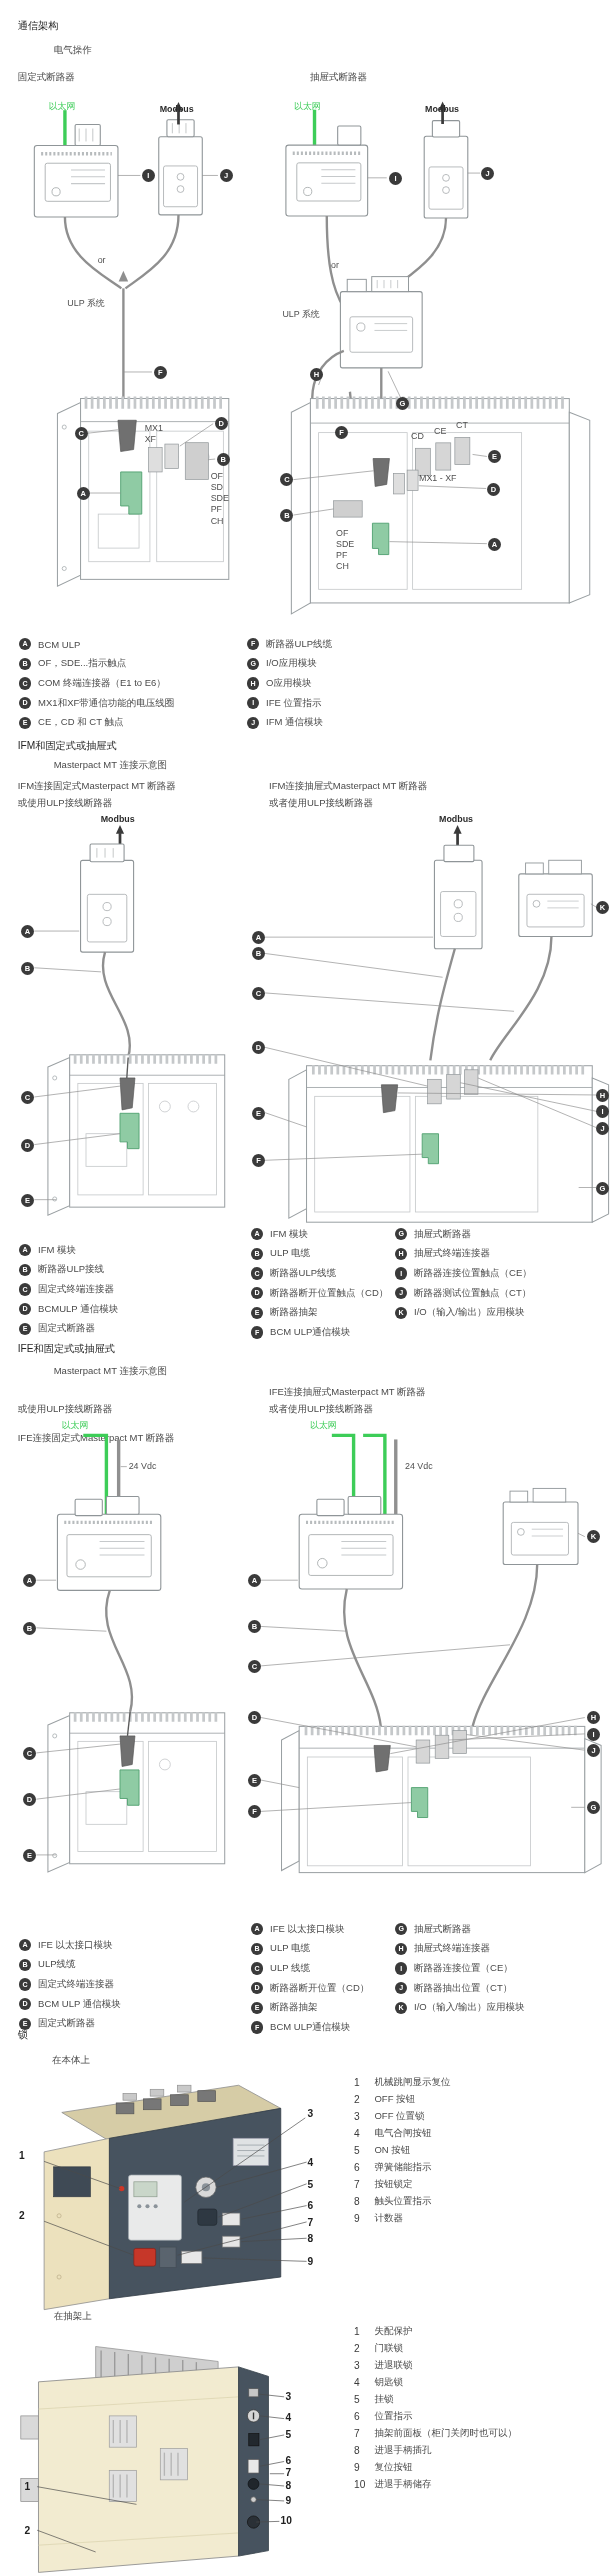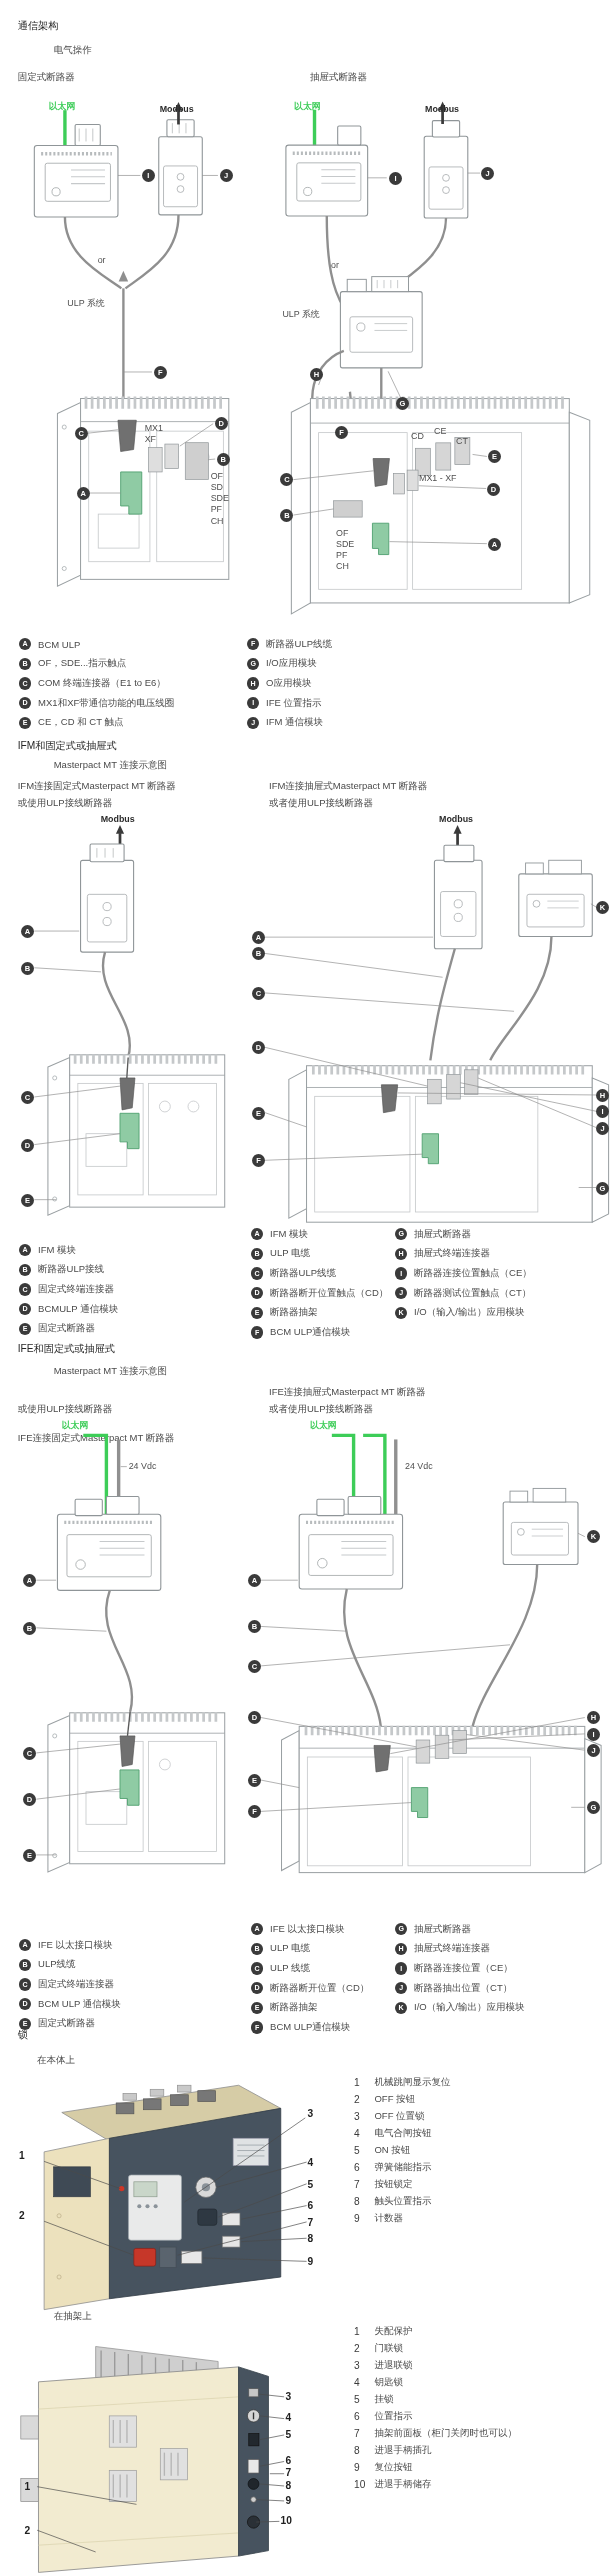--- a/index.html
+++ b/index.html
@@ -4,21 +4,21 @@
 <style>
   html,body{margin:0;padding:0;background:#fff;}
   body{font-family:"Liberation Sans","DejaVu Sans",sans-serif;color:#404040;}
   .page{position:relative;width:613px;height:2576px;background:#fff;overflow:hidden;}
   .t{position:absolute;white-space:pre-line;line-height:1.25;}
   .h1{font-size:10.2px;font-weight:normal;color:#262626;}
   .sub{font-size:9.5px;color:#4a4a4a;padding-left:36px;}
   .cap{font-size:9.5px;color:#4a4a4a;}
   .dl{font-size:8.9px;color:#4f4f4f;}
   .dlb{font-size:8.9px;font-weight:bold;color:#2b2b2b;}
-  .gr{color:#3dcd58;font-weight:bold;}
+  .gr{color:#3dcd58;}
   .diagram{position:absolute;}
   .wire{position:absolute;left:0;top:0;overflow:visible;}
   .co{position:absolute;width:13px;height:13px;border-radius:50%;background:#3a3a3a;color:#fff;
       font-size:7.5px;font-weight:bold;display:flex;align-items:center;justify-content:center;z-index:6;}
   .legend{position:absolute;display:flex;flex-direction:column;gap:5.4px;}
   .lrow{display:flex;align-items:center;gap:6.8px;height:14.3px;}
   .lb{width:12.3px;height:12.3px;border-radius:50%;background:#3a3a3a;color:#fff;font-size:7.1px;font-weight:bold;
       display:flex;align-items:center;justify-content:center;flex:0 0 auto;}
   .lt{font-size:9.5px;color:#4a4a4a;white-space:nowrap;}
   .nlist{position:absolute;display:flex;flex-direction:column;gap:3.4px;}
@@ -192,21 +192,21 @@
     <div class="t dlb" style="left:146px;top:11.6px;">Modbus</div>
     <div class="co" style="left:110px;top:80px;">I</div>
     <div class="co" style="left:202px;top:75px;">J</div>
     <div class="t dl" style="left:52px;top:168px;">or</div>
     <div class="co" style="left:31px;top:276px;">H</div>
     <div class="co" style="left:117px;top:305px;">G</div>
     <div class="co" style="left:56px;top:334px;">F</div>
     <div class="t dl" style="left:3.4px;top:217px;width:61px;text-align:left;">ULP 系统</div>
     <div class="t dl" style="left:132px;top:339px;">CD</div>
     <div class="t dl" style="left:155px;top:334px;">CE</div>
-    <div class="t dl" style="left:177px;top:344px;">CT</div>
+    <div class="t dl" style="left:177px;top:328px;">CT</div>
     <div class="co" style="left:209px;top:358px;">E</div>
     <div class="t dl" style="left:140px;top:381px;">MX1 - XF</div>
     <div class="co" style="left:208px;top:391px;">D</div>
     <div class="co" style="left:1.4px;top:381px;">C</div>
     <div class="co" style="left:1.4px;top:417px;">B</div>
     <div class="co" style="left:209px;top:446px;">A</div>
     <div class="t dl" style="left:57px;top:436px;">OF
 SDE
 PF
 CH</div>
@@ -638,21 +638,21 @@
         <span class="lb">J</span>
         <span class="lt">断路器抽出位置（CT）</span>
       </div>
       <div class="lrow">
         <span class="lb">K</span>
         <span class="lt">I/O（输入/输出）应用模块</span>
       </div>
     </div>
 
   <div class="t h1" style="left:17.7px;top:2029px;">锁</div>
-  <div class="t sub" style="left:1px;top:2054px;">在本体上</div>
+  <div class="t sub" style="left:16px;top:2054px;">在本体上</div>
 
   <div class="diagram" style="left:13.6px;top:2073px;width:320px;height:238px;">
     <svg class="wire" width="320" height="238" viewBox="0 0 470 350">
       <polygon points="70,58 330,18 392,52 140,100" fill="#d6cca6" stroke="#8f8f8f" stroke-width="1.2"></polygon>
       <rect x="150" y="44" width="26" height="16" fill="#777" stroke="#555"></rect>
       <rect x="190" y="38" width="26" height="16" fill="#777" stroke="#555"></rect>
       <rect x="230" y="32" width="26" height="16" fill="#777" stroke="#555"></rect>
       <rect x="270" y="26" width="26" height="16" fill="#777" stroke="#555"></rect>
       <rect x="160" y="30" width="20" height="10" fill="#c9c9c9" stroke="#8f8f8f"></rect>
       <rect x="200" y="24" width="20" height="10" fill="#c9c9c9" stroke="#8f8f8f"></rect>

